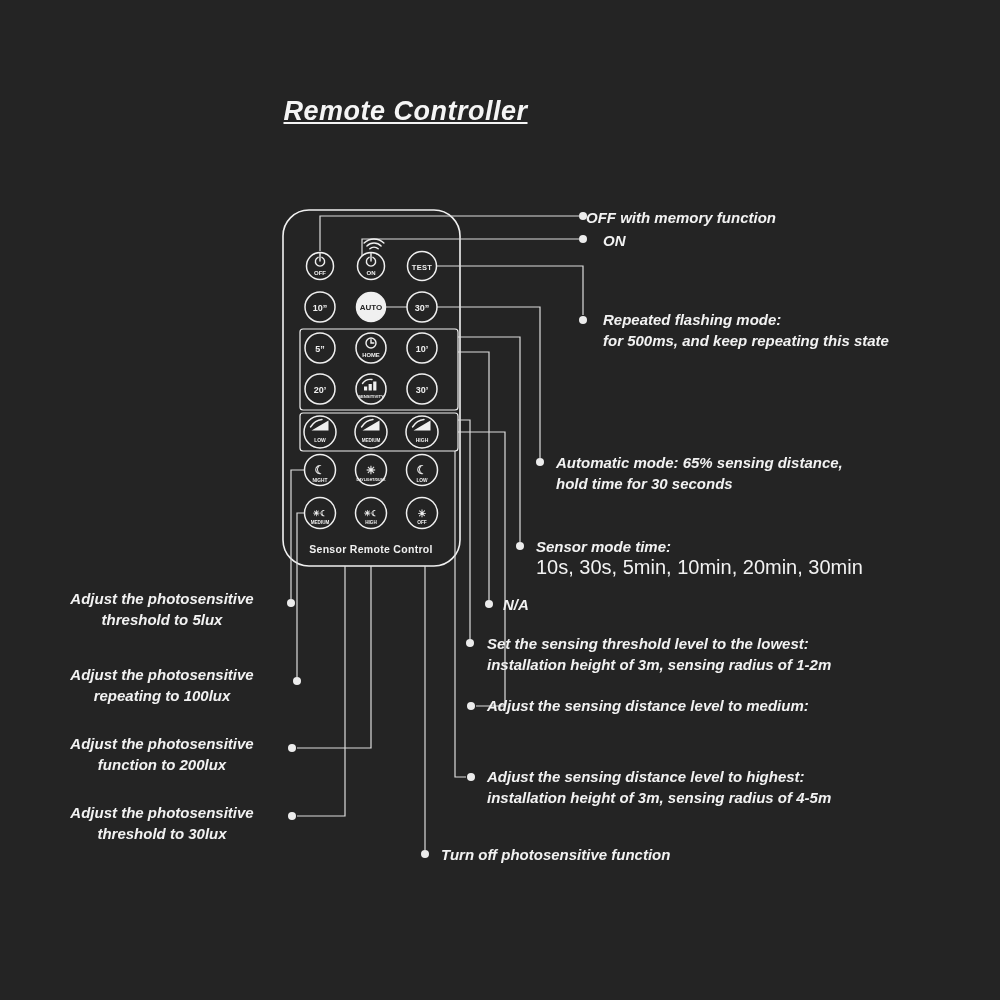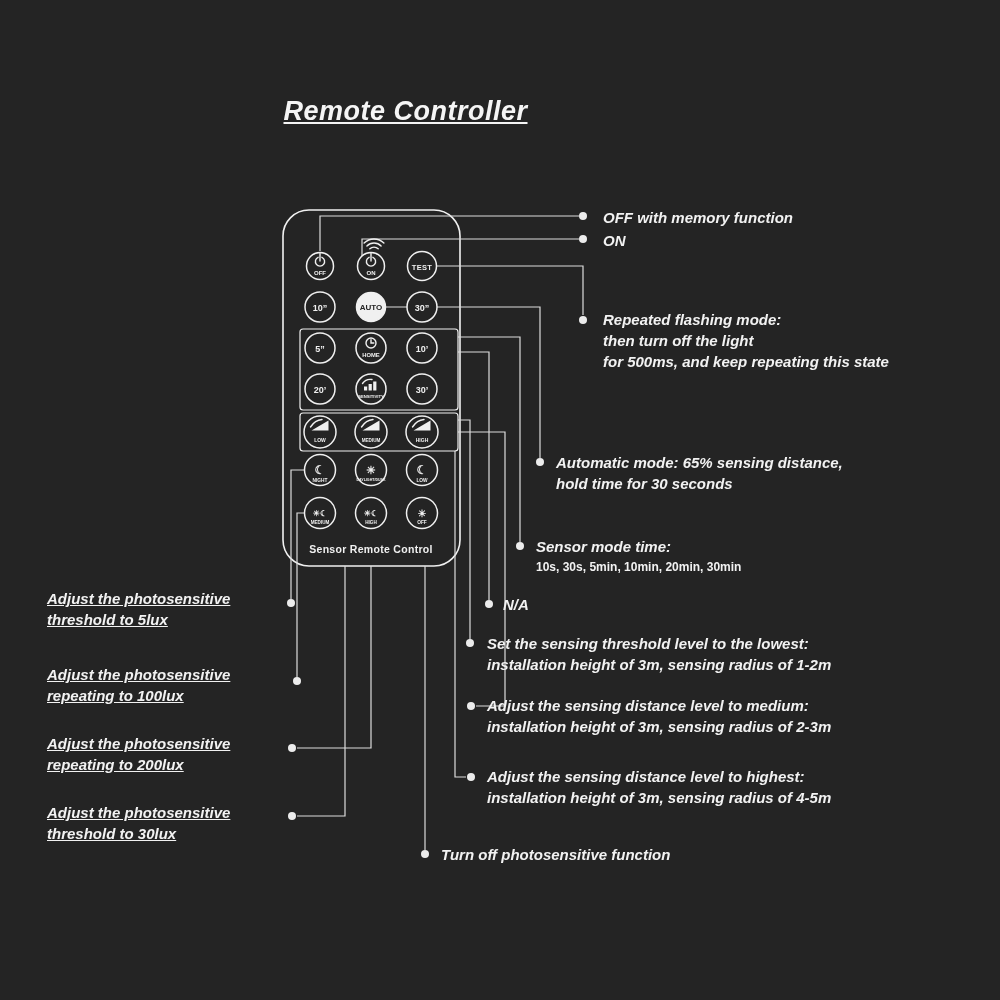--- a/index.html
+++ b/index.html
@@ -10,22 +10,22 @@
   }
   .title{
     position:absolute;top:96px;left:0;width:811px;text-align:center;
     color:#f5f5f5;font-size:27px;font-weight:bold;font-style:italic;
     text-decoration:underline;letter-spacing:.5px;
   }
   .ann{
     position:absolute;color:#f2f2f2;font-size:15px;line-height:21px;
     font-weight:bold;font-style:italic;white-space:nowrap;
   }
-  .ann.rt{text-align:left;text-decoration:underline;}
-  .ann .plain{font-weight:bold;font-style:normal;font-size:12px;}
+  .ann.rt{text-align:center;}
+  .ann .plain{font-weight:normal;font-style:normal;font-size:20px;}
   svg{position:absolute;top:0;left:0;}
   .body{fill:#242424;stroke:#f0f0f0;stroke-width:1.6;}
   .box{fill:none;stroke:#f0f0f0;stroke-width:1.2;}
   .cn{fill:none;stroke:#dcdcdc;stroke-width:1.2;}
   .blt{fill:#ececec;}
   .btn{fill:#242424;stroke:#f0f0f0;stroke-width:1.5;}
   .ic{fill:none;stroke:#f0f0f0;stroke-width:1.4;stroke-linecap:round;}
   .icf{fill:#f0f0f0;stroke:none;}
   text{fill:#f0f0f0;font-family:"Liberation Sans",sans-serif;text-anchor:middle;font-weight:bold;}
 </style>
@@ -191,66 +191,64 @@
   </g>
   <g>
     <circle class="btn" cx="422" cy="513" r="15.5"></circle>
     <text x="422" y="516.5" font-size="10" font-weight="normal">☀</text>
     <text x="422" y="524" font-size="4.8">OFF</text>
   </g>
 
   <text x="371" y="552.5" font-size="10.5" letter-spacing=".3">Sensor Remote Control</text>
 </svg>
 
-<div class="ann" style="left:603px;top:207px">
+<div class="ann" style="left:586px;top:207px">
   <div>OFF with memory function</div>
 </div>
 <div class="ann" style="left:603px;top:230px">
   <div>ON</div>
 </div>
 <div class="ann" style="left:603px;top:309px">
   <div>Repeated flashing mode:</div>
-  <div>then turn off the light</div>
   <div>for 500ms, and keep repeating this state</div>
 </div>
 <div class="ann" style="left:556px;top:452px">
   <div>Automatic mode: 65% sensing distance,</div>
   <div>hold time for 30 seconds</div>
 </div>
 <div class="ann" style="left:536px;top:536px">
   <div>Sensor mode time:</div>
   <div class="plain">10s, 30s, 5min, 10min, 20min, 30min</div>
 </div>
 <div class="ann" style="left:503px;top:594px">
   <div>N/A</div>
 </div>
 <div class="ann" style="left:487px;top:633px">
   <div>Set the sensing threshold level to the lowest:</div>
   <div>installation height of 3m, sensing radius of 1-2m</div>
 </div>
 <div class="ann" style="left:487px;top:695px">
   <div>Adjust the sensing distance level to medium:</div>
-  <div>installation height of 3m, sensing radius of 2-3m</div>
 </div>
 <div class="ann" style="left:487px;top:766px">
   <div>Adjust the sensing distance level to highest:</div>
   <div>installation height of 3m, sensing radius of 4-5m</div>
 </div>
 <div class="ann" style="left:441px;top:844px">
   <div>Turn off photosensitive function</div>
 </div>
 
 <div class="ann rt" style="left:47px;top:588px;width:230px">
   <div>Adjust the photosensitive</div>
   <div>threshold to 5lux</div>
 </div>
 <div class="ann rt" style="left:47px;top:664px;width:230px">
   <div>Adjust the photosensitive</div>
   <div>repeating to 100lux</div>
 </div>
 <div class="ann rt" style="left:47px;top:733px;width:230px">
   <div>Adjust the photosensitive</div>
-  <div>repeating to 200lux</div>
+  <div>function to 200lux</div>
 </div>
 <div class="ann rt" style="left:47px;top:802px;width:230px">
   <div>Adjust the photosensitive</div>
   <div>threshold to 30lux</div>
 </div>
 
 </body></html>

